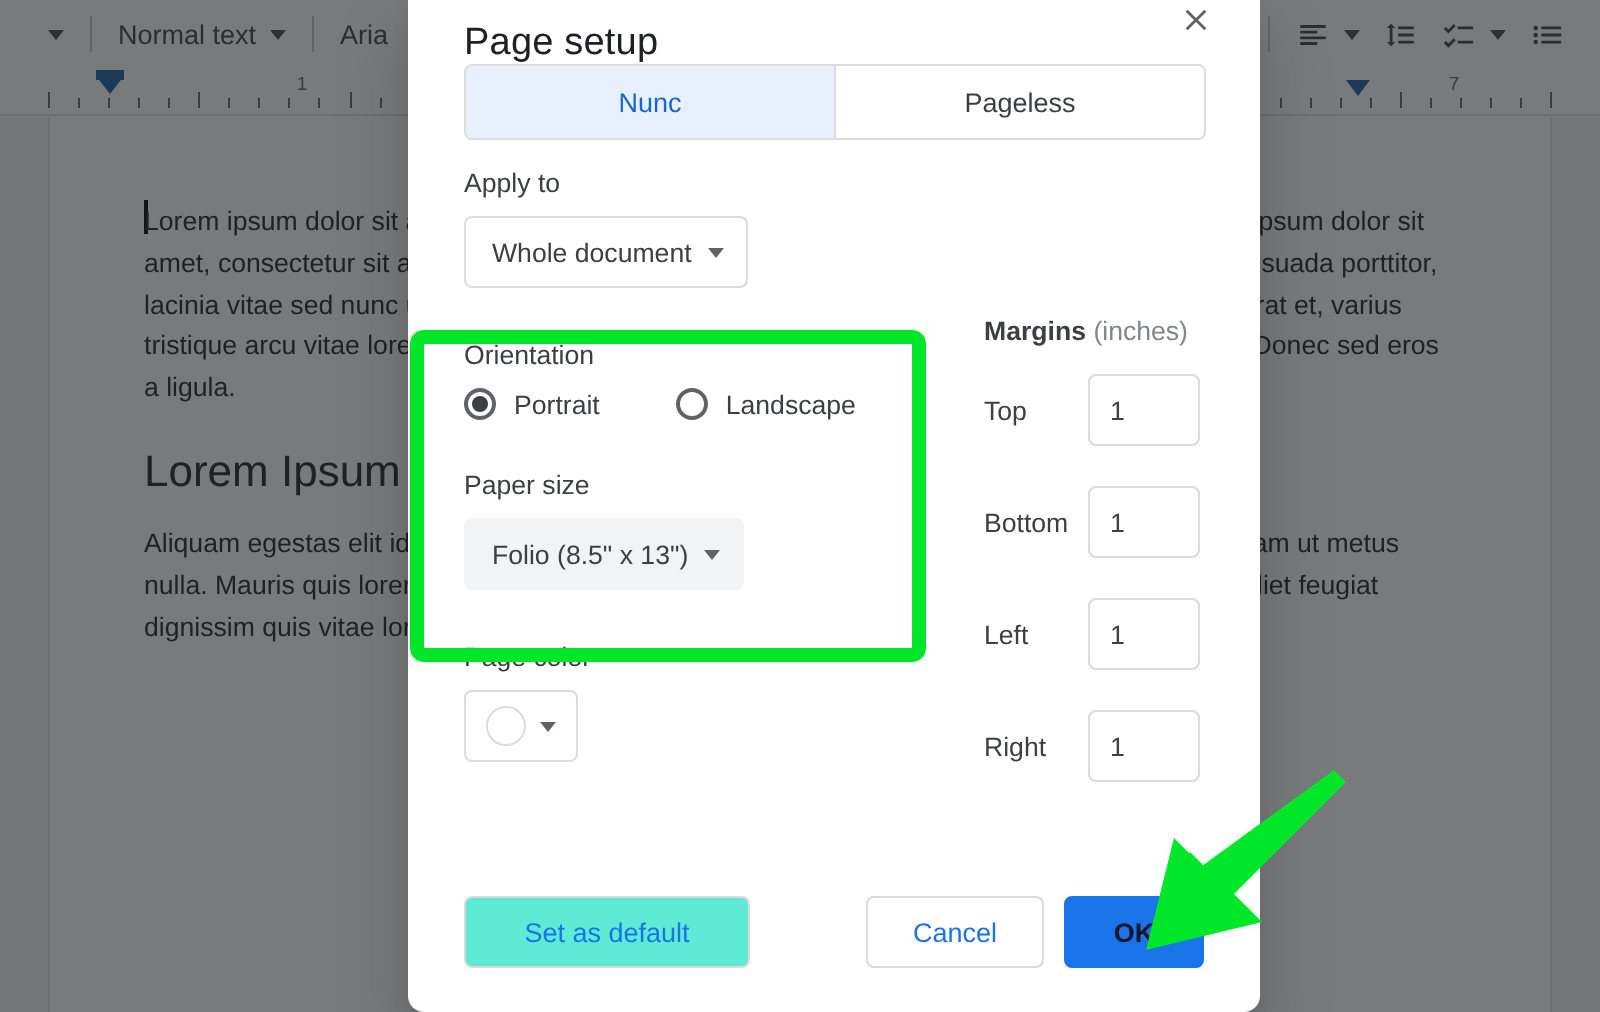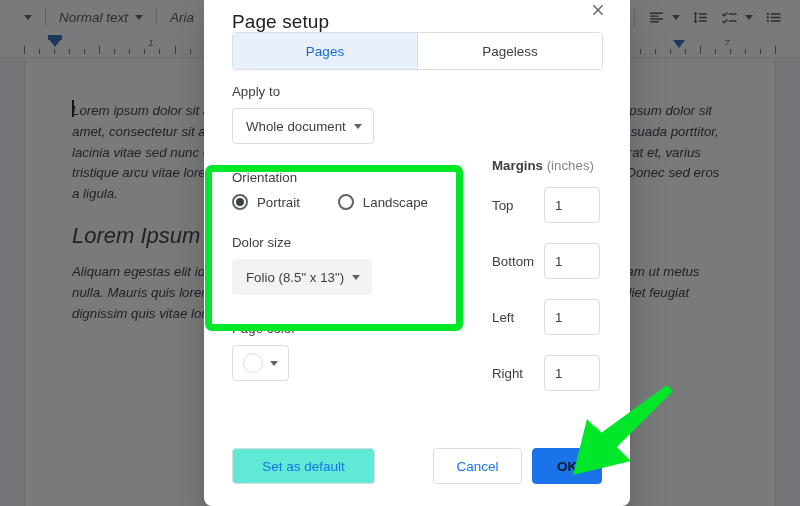--- a/index.html
+++ b/index.html
@@ -15,21 +15,20 @@
     position: relative;
     width: 800px; height: 506px;
     overflow: hidden;
     background: #ffffff;
   }
 
   
   #docs-app {
     position: absolute; inset: 0;
     background: #ffffff;
-    font-style: italic;
   }
 
   #toolbar {
     position: absolute; top: 0; left: 0;
     width: 800px; height: 34px;
     background: #ffffff;
     display: flex; align-items: center;
     gap: 0px;
   }
   .tb-sep {
@@ -426,21 +425,21 @@
     </div>
     <button id="close-btn">
       <span>
         <svg width="16" height="16" viewBox="0 0 24 24" fill="none" stroke="#5f6368" stroke-width="2.1">
           <path d="M5 5l14 14M19 5L5 19"></path>
         </svg>
       </span>
     </button>
 
     <div id="seg-control">
-      <button class="seg-btn active">Pages</button>
+      <button class="seg-btn active">Nunc</button>
       <div class="seg-divider"></div>
       <button class="seg-btn">Pageless</button>
     </div>
 
     <div id="form-left">
 
       <div class="field-label">Apply to</div>
       <button class="select-box" style="margin-bottom:26px">
         <span>Whole document</span>
         <span class="sel-caret"></span>
@@ -451,21 +450,21 @@
         <label class="radio-item">
           <span class="radio checked"></span>
           <span>Portrait</span>
         </label>
         <label class="radio-item">
           <span class="radio"></span>
           <span>Landscape</span>
         </label>
       </div>
 
-      <div class="field-label">Dolor size</div>
+      <div class="field-label">Paper size</div>
       <button class="select-box filled" style="margin-bottom:26px">
         <span>Folio (8.5" x 13")</span>
         <span class="sel-caret"></span>
       </button>
 
       <div class="field-label">Page color</div>
       <button class="color-swatch-btn">
         <span class="color-circle"></span>
         <span class="sel-caret"></span>
       </button>

